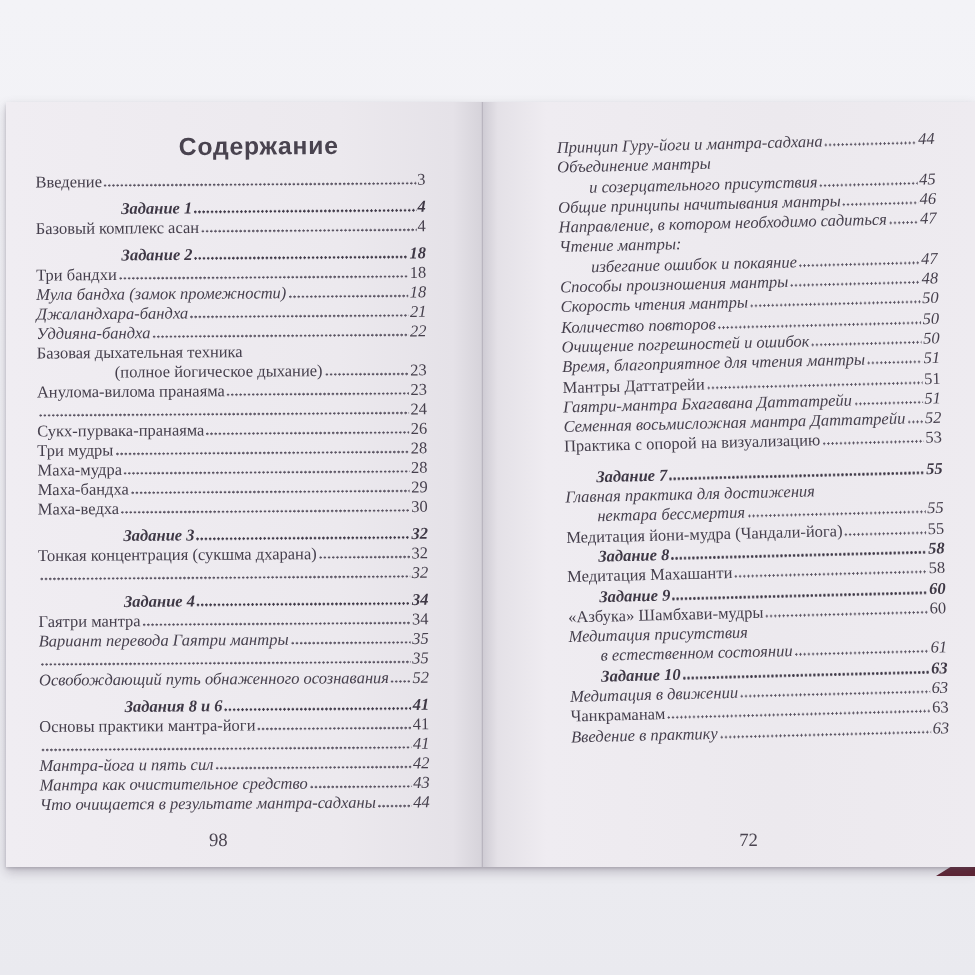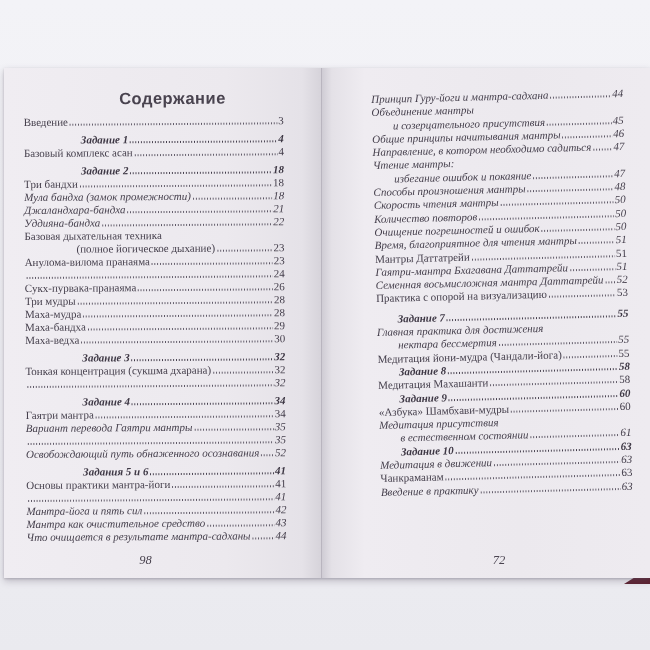--- a/index.html
+++ b/index.html
@@ -63,21 +63,21 @@
     flex:1; min-width:8px; height:2px; margin:0 1px;
     align-self:baseline;
     background-image:radial-gradient(circle,#5b5563 0.7px,transparent 0.85px);
     background-size:2.8px 2px; background-repeat:repeat-x; background-position:left bottom;
   }
   .row.heading .dots {
     background-image:radial-gradient(circle,#413b49 0.8px,transparent 0.95px);
   }
   .pagenum {
     position:absolute; bottom:10px; text-align:center;
-    font-style:italic; font-size:12.5px; color:#4a4450;
+    font-size:12.5px; color:#4a4450;
   }
   .page.left  .pagenum { left:0; right:34px; }
   .page.right .pagenum { left:40px; right:14px; }
 </style>
 </head>
 <body>
 
 <div class="photo">
   <div class="cover-corner"></div>
   <div class="spread">
@@ -200,21 +200,21 @@
             <div class="row italic">
               <span class="dots"></span>
               <span class="pg">35</span>
             </div>
             <div class="row italic">
               <span class="label">Освобождающий путь обнаженного осознавания</span>
               <span class="dots"></span>
               <span class="pg">52</span>
             </div>
             <div class="row heading gap">
-              <span class="label">Задания 5 и 6</span>
+              <span class="label">Задания 8 и 6</span>
               <span class="dots"></span>
               <span class="pg">41</span>
             </div>
             <div class="row regular">
               <span class="label">Основы практики мантра-йоги</span>
               <span class="dots"></span>
               <span class="pg">41</span>
             </div>
             <div class="row italic">
               <span class="dots"></span>

